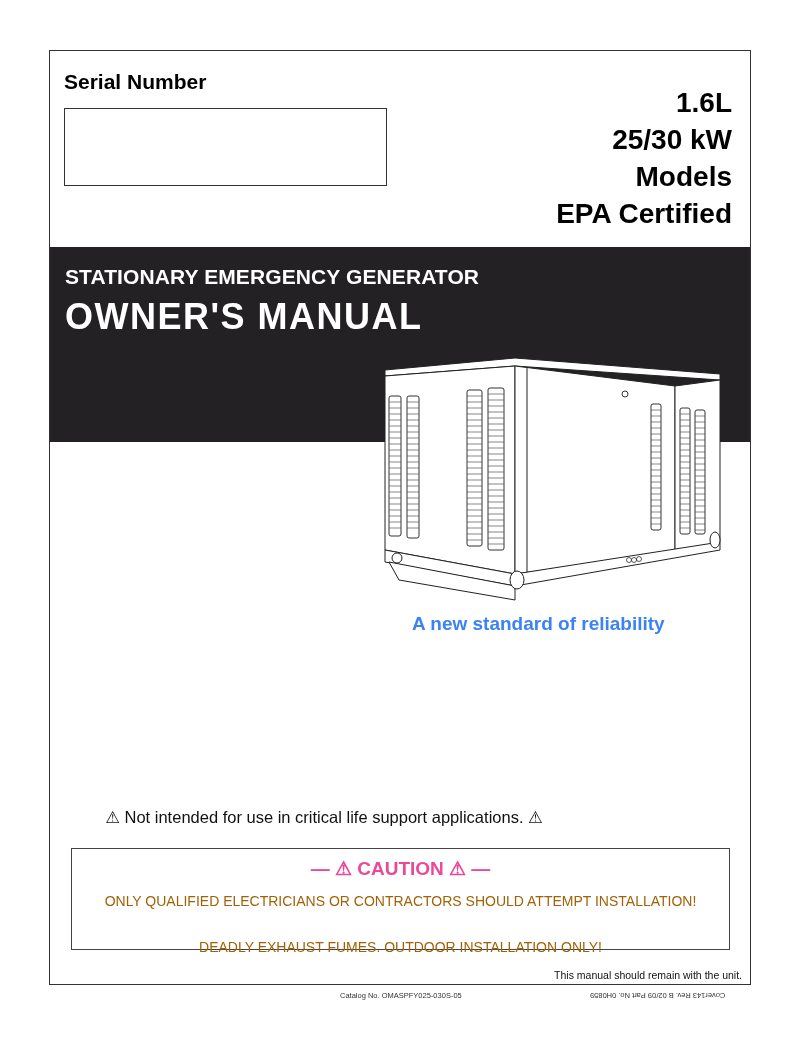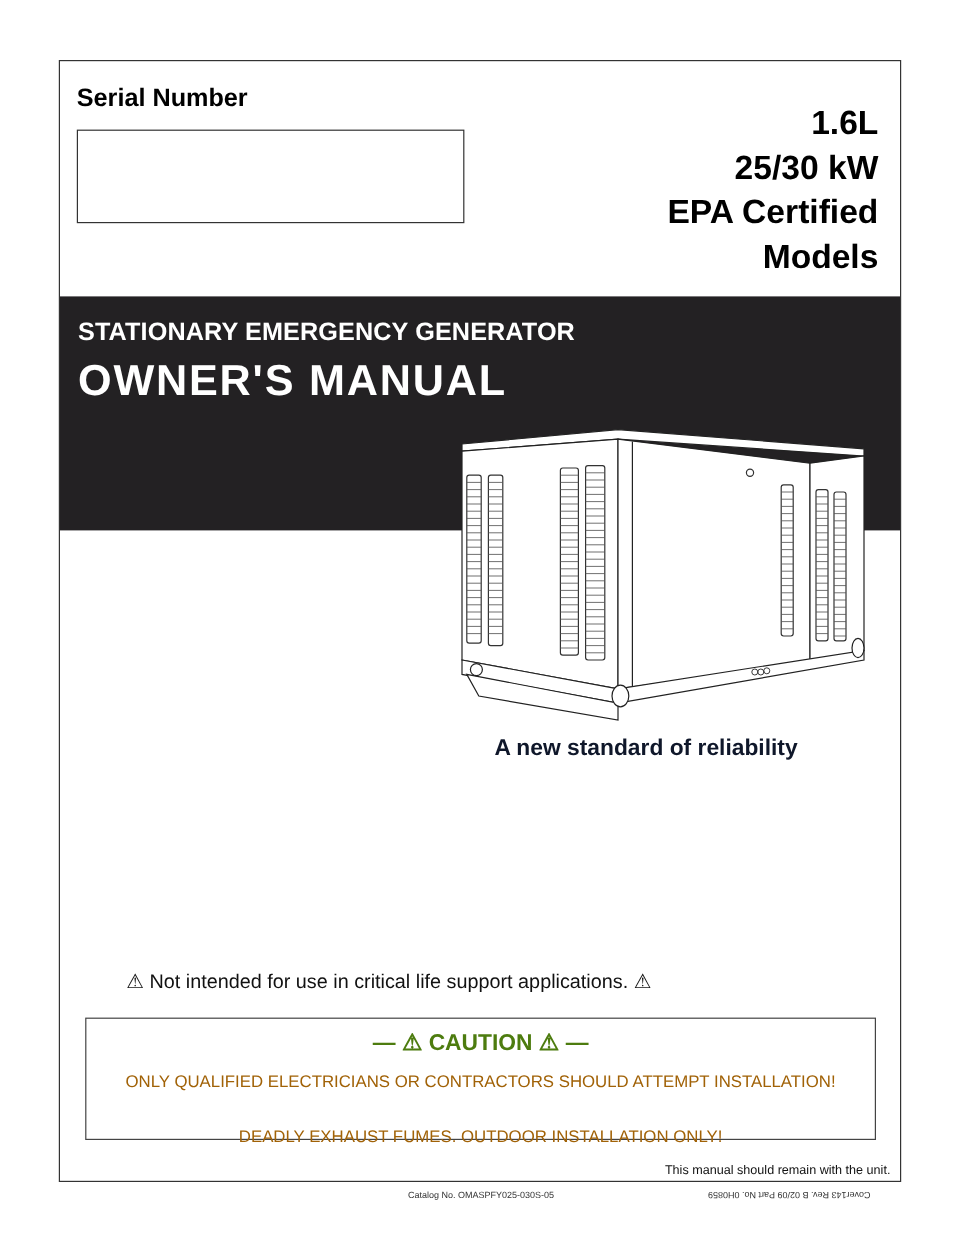--- a/index.html
+++ b/index.html
@@ -28,31 +28,31 @@
     .subtitle {
       position: absolute; left: 65px; top: 265px; color: #fff; font-weight: bold; font-size: 21px; letter-spacing: 0.1px;
     }
     .title {
       position: absolute; left: 65px; top: 296px; color: #fff; font-weight: bold; font-size: 36px; letter-spacing: 1.5px;
     }
     .generator {
       position: absolute; left: 375px; top: 352px; width: 360px; height: 250px;
     }
     .tagline {
-      position: absolute; left: 412px; top: 613px; font-size: 19px; font-weight: bold; color: #0f172a;
+      position: absolute; left: 412px; top: 613px; font-size: 19px; font-weight: bold; color: #3b82f6;
     }
     .warning-line {
       position: absolute; left: 0; width: 648px; top: 808px; text-align: center; font-size: 16.5px; color: #111;
     }
     .caution-box {
       position: absolute; left: 71px; top: 848px; width: 659px; height: 102px;
       border: 1.5px solid #444; box-sizing: border-box; background: #fff;
     }
     .caution-title {
-      position: absolute; left: 0; width: 100%; top: 8px; text-align: center; font-size: 19px; font-weight: bold; color: #4d7c0f;
+      position: absolute; left: 0; width: 100%; top: 8px; text-align: center; font-size: 19px; font-weight: bold; color: #ec4899;
     }
     .caution-line {
       position: absolute; left: 0; width: 100%; text-align: center; font-size: 14px; color: #a16207;
     }
     .caution-line.l1 { top: 44px; }
     .caution-line.l2 { top: 69px; margin-top: 21px; }
     .remain-note {
       position: absolute; right: 60px; top: 969px; font-size: 10.5px; color: #111;
     }
     .catalog {
@@ -67,22 +67,22 @@
 <body>
 
 <div class="page-frame"></div>
 
 <div class="serial-label">Serial Number</div>
 <div class="serial-box"></div>
 
 <div class="model-block">
   <div>1.6L</div>
   <div>25/30 kW</div>
+  <div>Models</div>
   <div>EPA Certified</div>
-  <div>Models</div>
 </div>
 
 <div class="dark-band"></div>
 <div class="subtitle">STATIONARY EMERGENCY GENERATOR</div>
 <div class="title">OWNER'S MANUAL</div>
 
 <svg class="generator" viewBox="0 0 360 250" xmlns="http://www.w3.org/2000/svg">
 
   <polygon points="10,18 140,6 345,22 345,28 140,14 10,24" fill="#fff" stroke="#222" stroke-width="1"></polygon>
 

